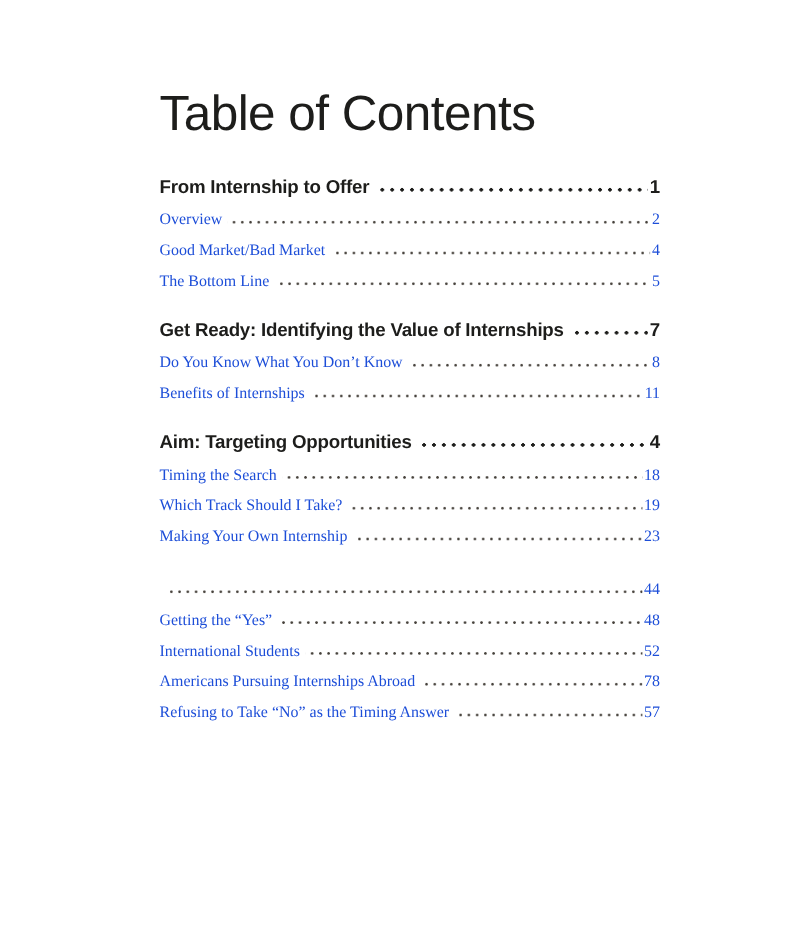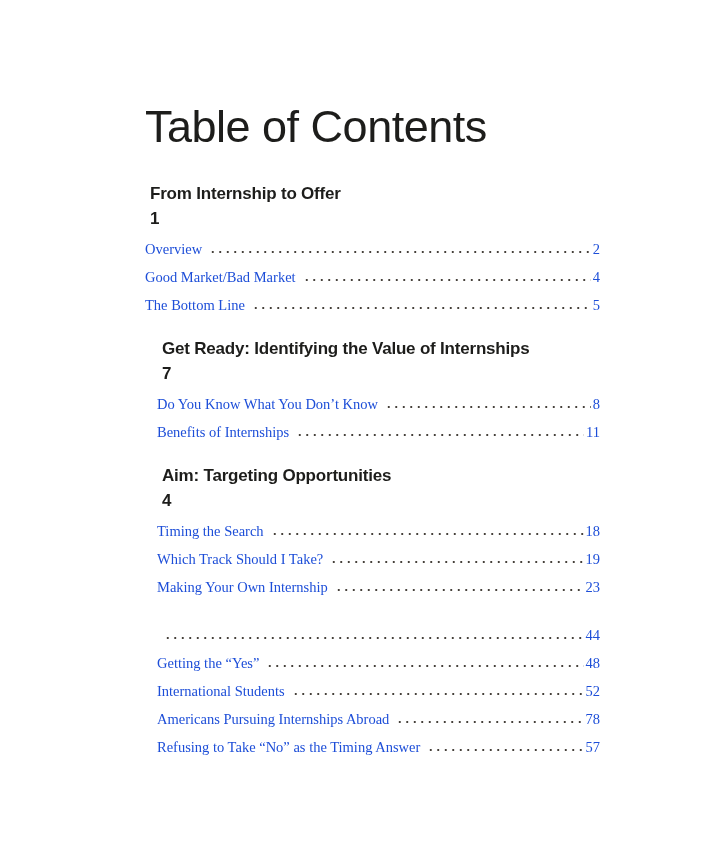--- a/index.html
+++ b/index.html
@@ -11,52 +11,50 @@
     width: 720px;
     height: 864px;
     overflow: hidden;
     font-family: "Liberation Sans", sans-serif;
     color: #231f20;
   }
   .page {
     box-sizing: border-box;
     width: 720px;
     height: 864px;
-    padding: 104px 120px 0 145px; 
+    padding: 80px 120px 0 145px; 
     background: #ffffff;
   }
   .doc-title {
     margin: 0 0 34px 0;
     font-family: "Liberation Sans", sans-serif;
     font-weight: 400;
     font-size: 45px;
     line-height: 46px;
     letter-spacing: -0.5px;
     color: #1d1d1b;
   }
   .toc {
     width: 455px;
   }
   .section + .section {
     margin-top: 20px;
-    margin-left: 12px;
   }
   .row {
     display: flex;
     align-items: baseline;
   }
   .heading-row {
     line-height: 20px;
     margin-bottom: 6px;
     font-family: "Liberation Sans", sans-serif;
     font-weight: 700;
     font-size: 17px;
     letter-spacing: -0.2px;
     color: #1d1d1b;
-    flex-direction: column;
   }
   .item-row {
     line-height: 28px;
     font-family: "Liberation Serif", serif;
     font-weight: 400;
     font-size: 14.5px;
     color: #1d4ed8;
   }
   .label {
     white-space: nowrap;

